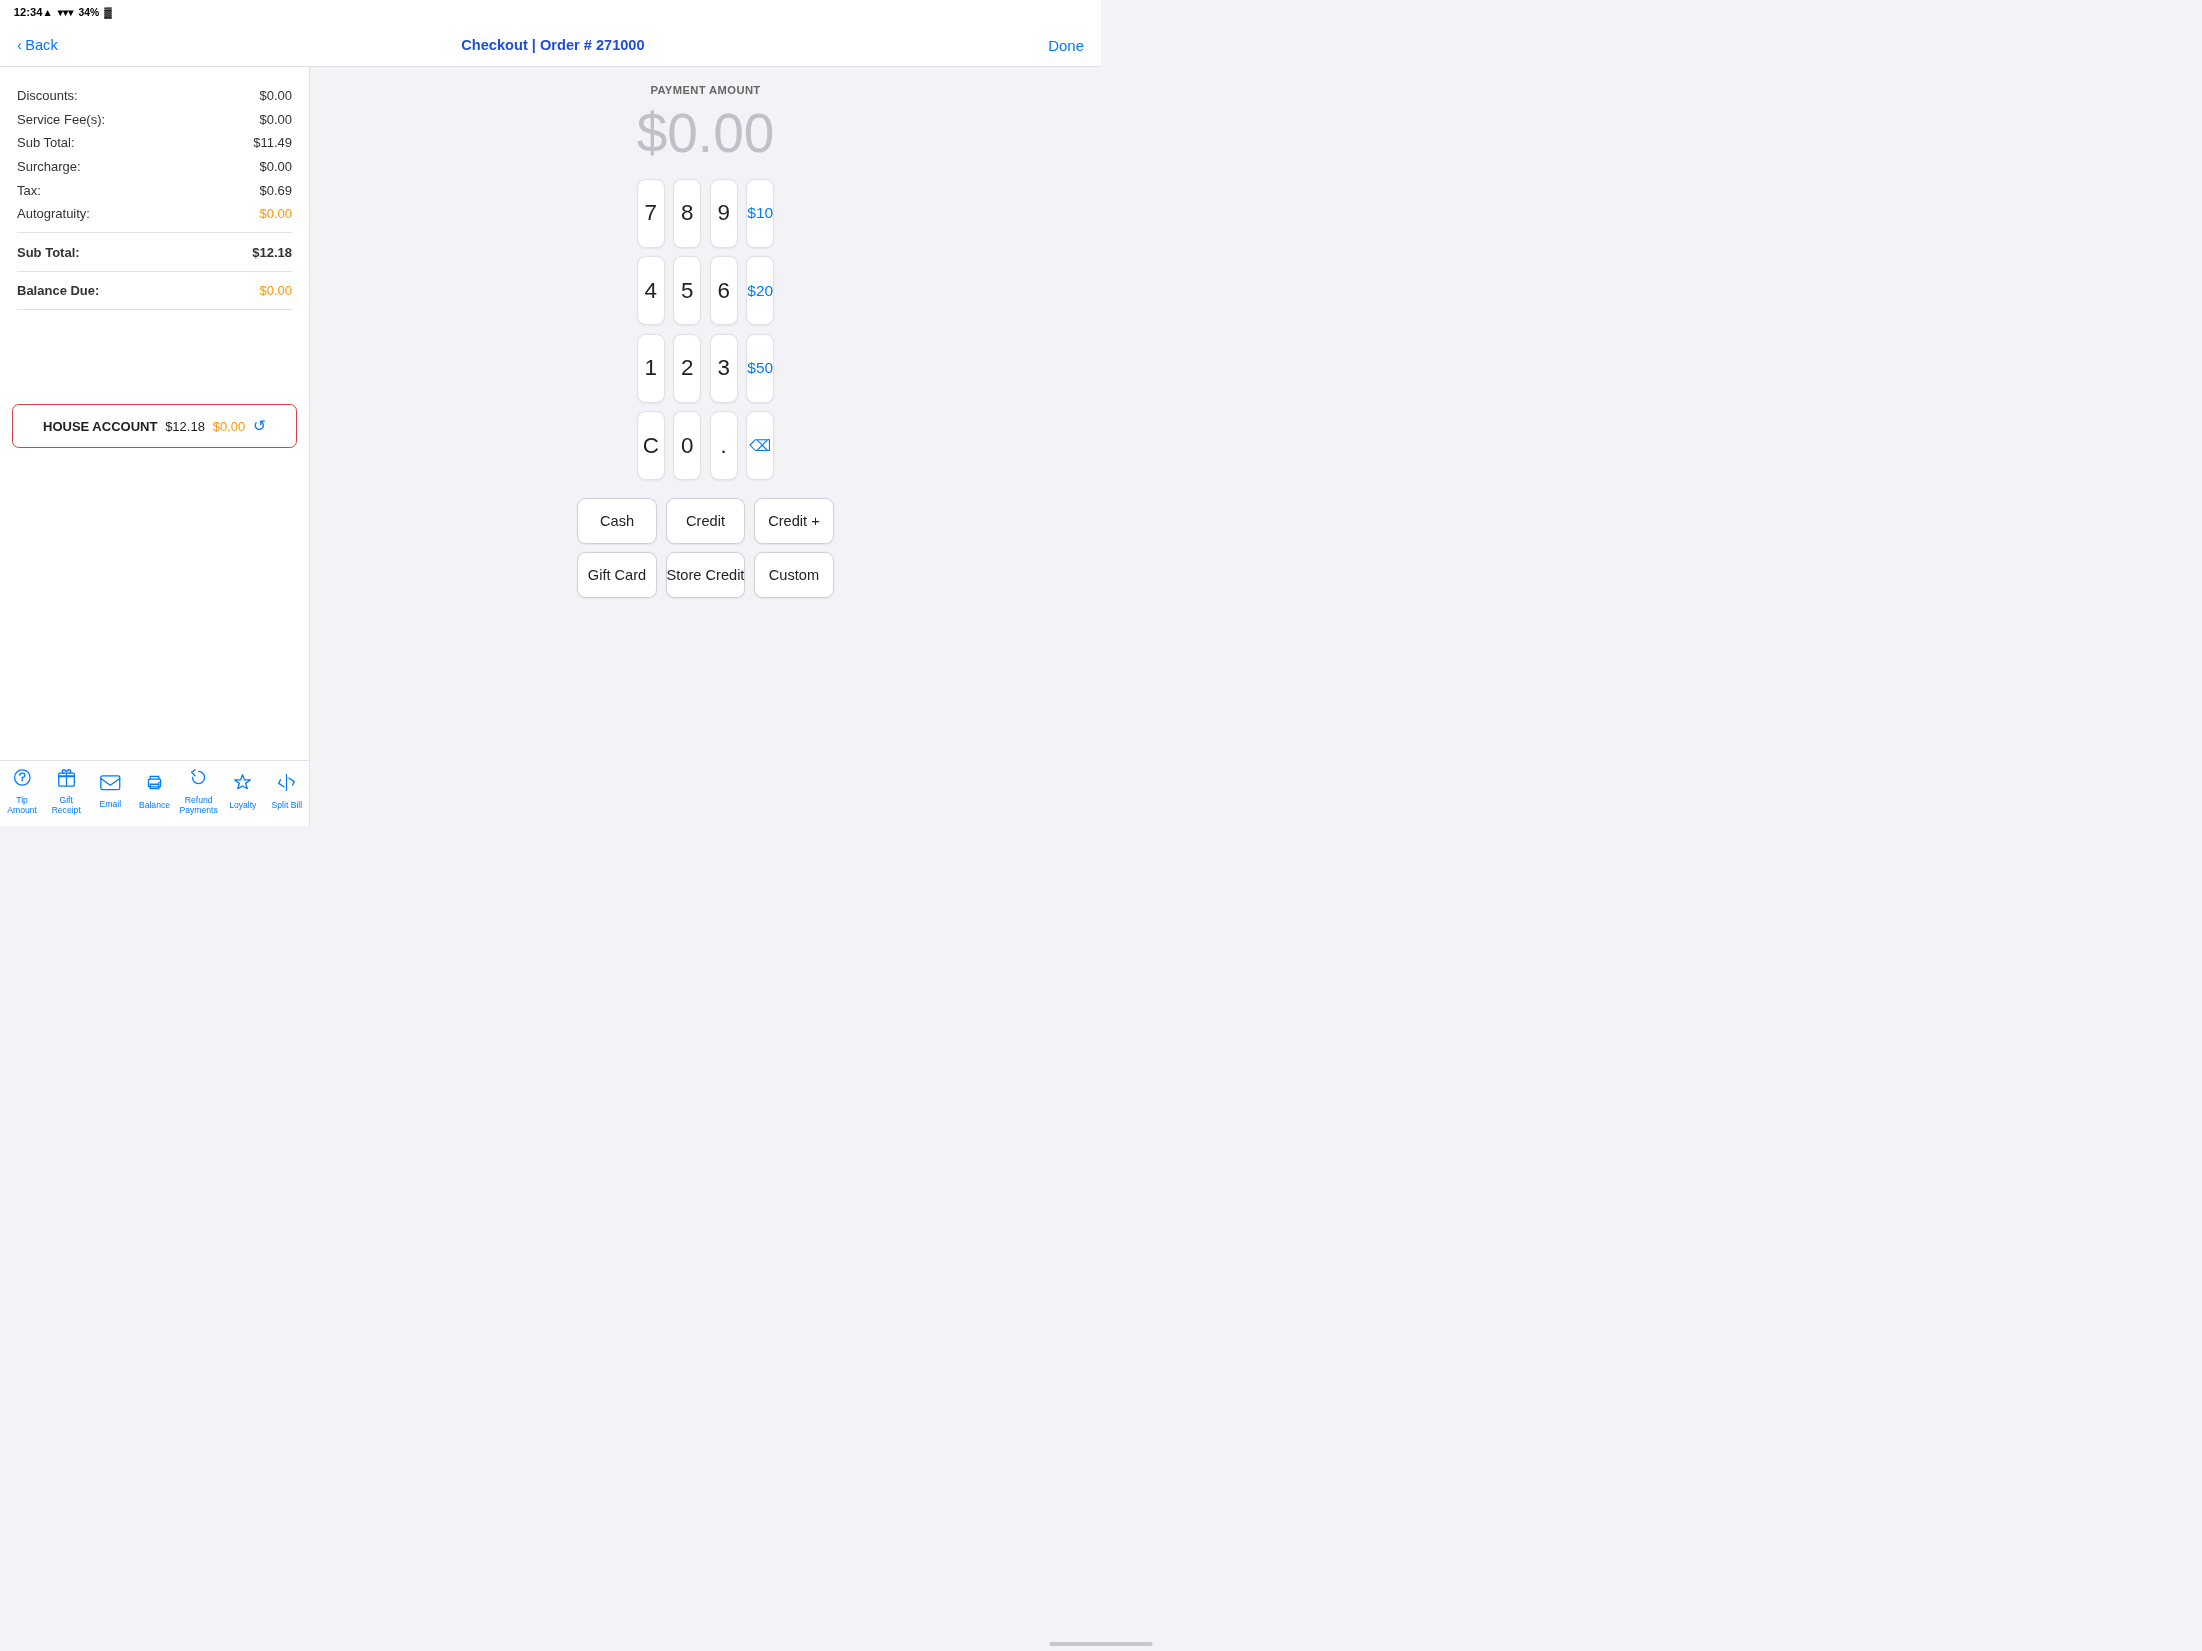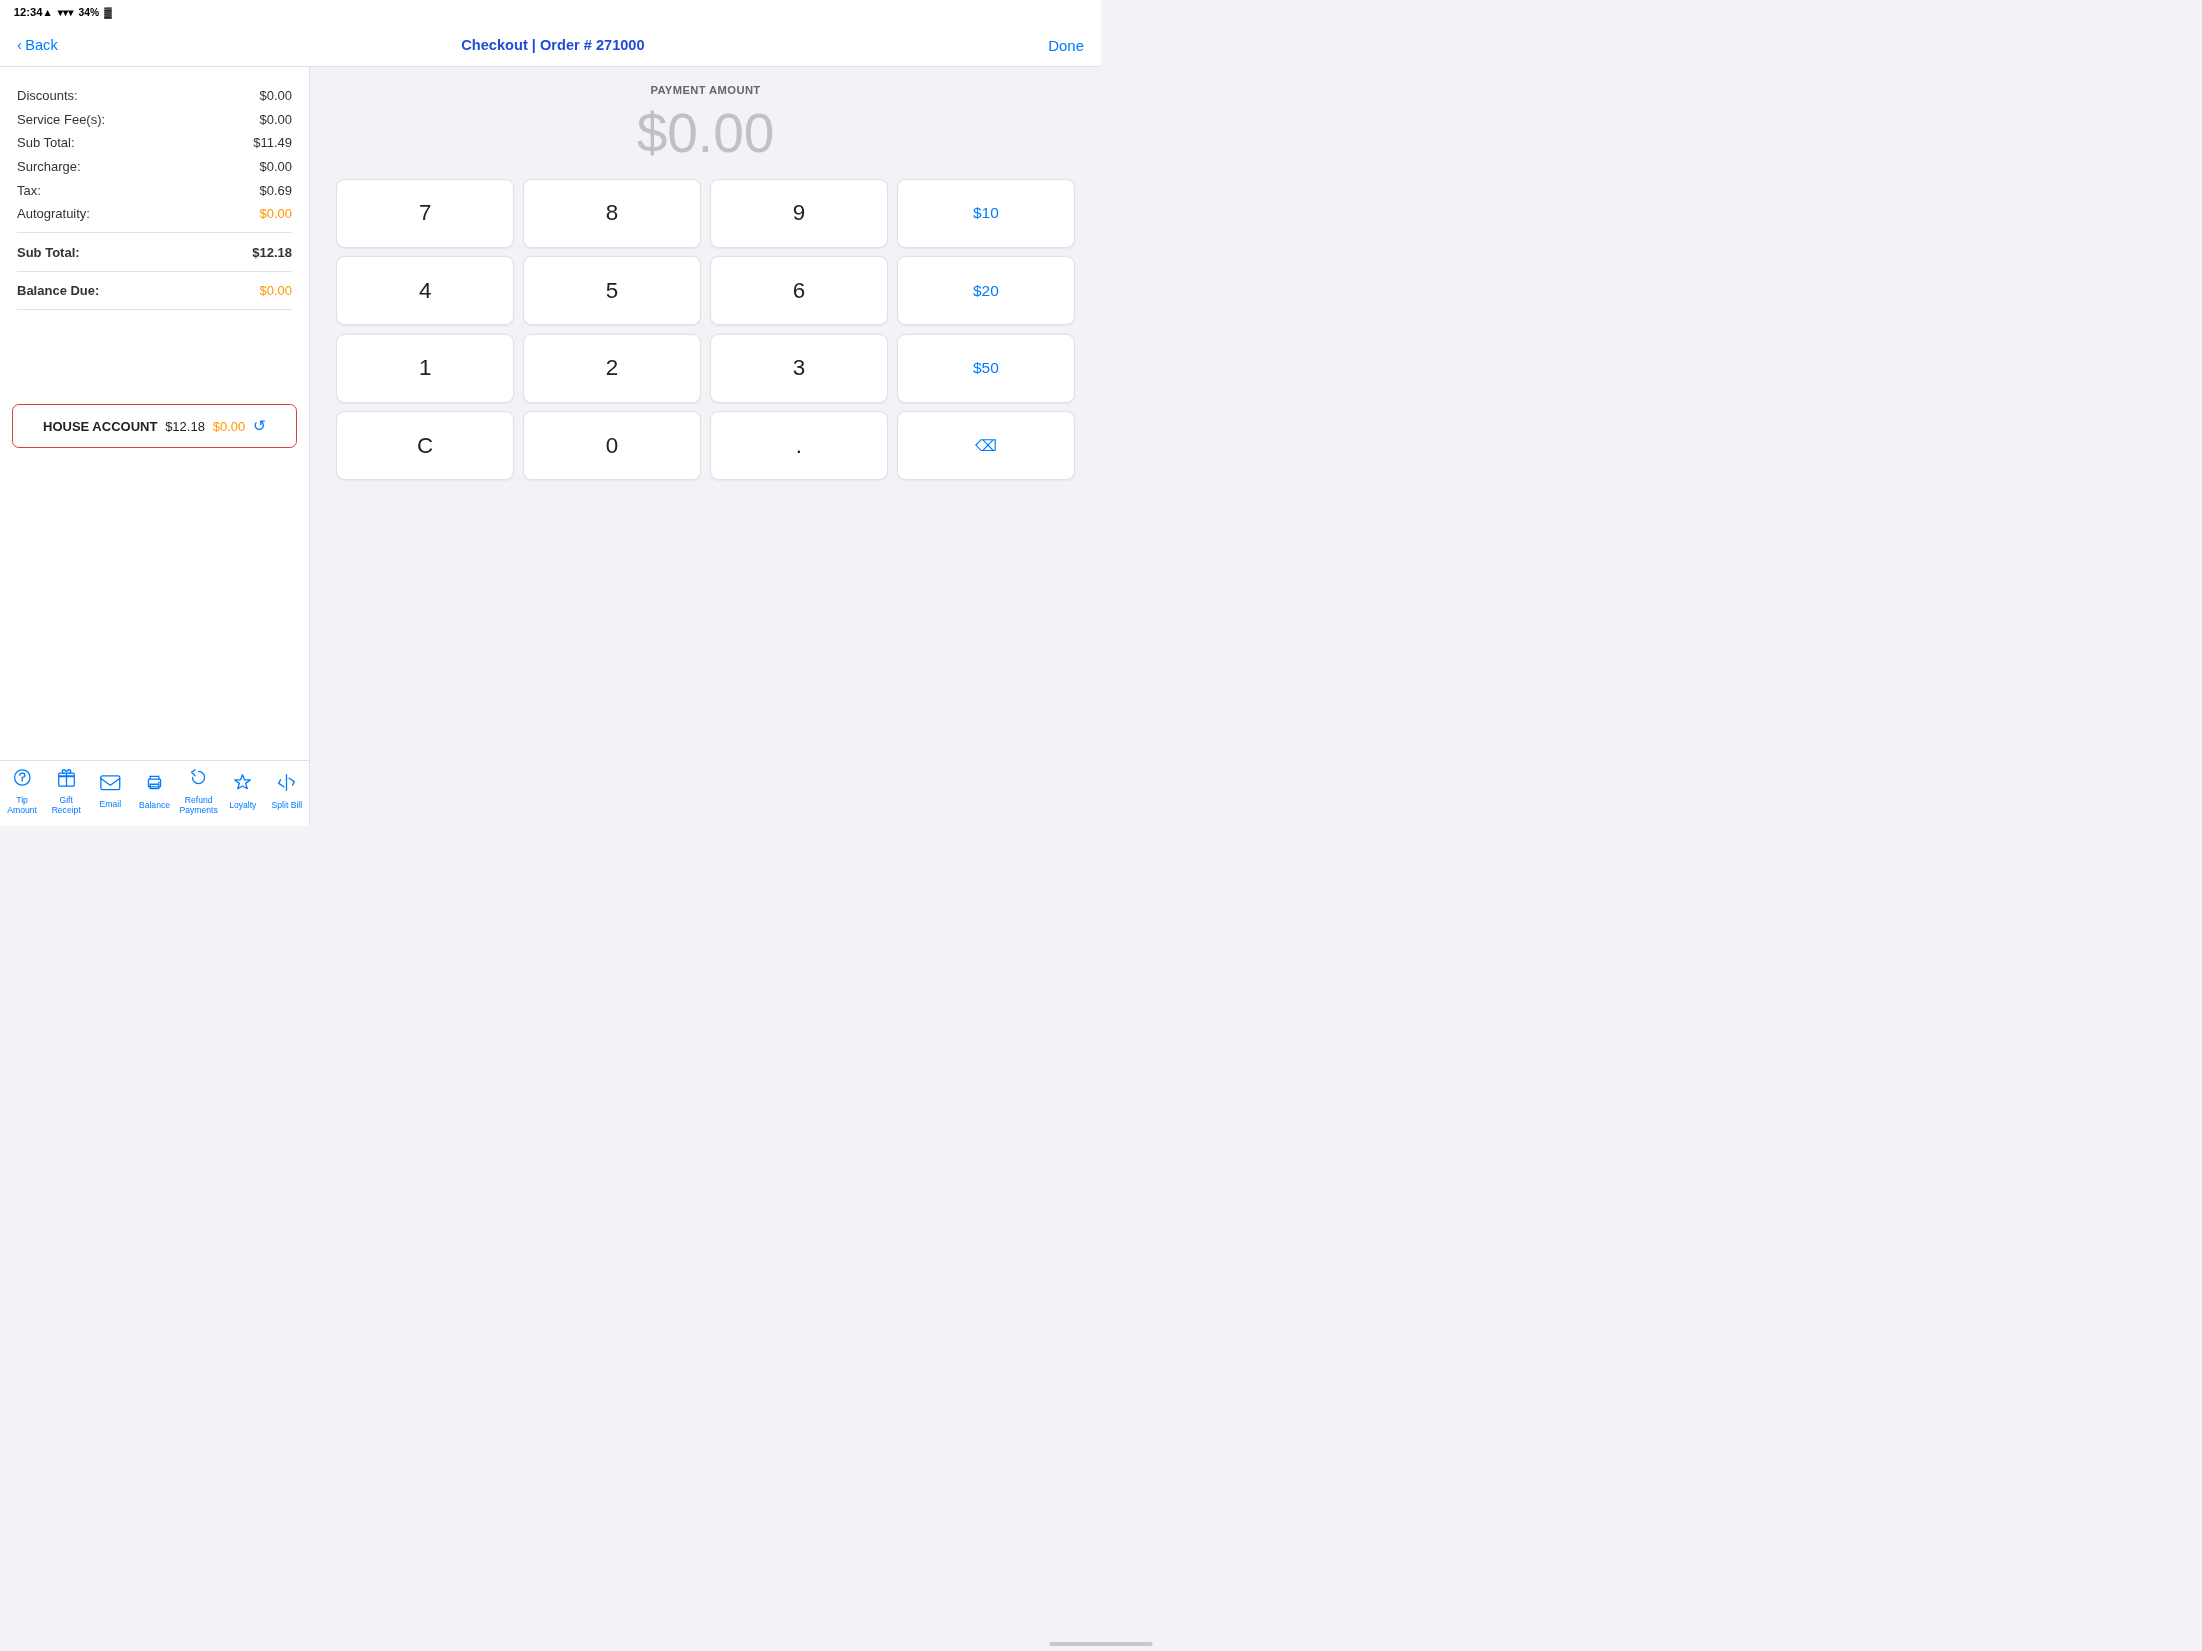--- a/index.html
+++ b/index.html
@@ -158,20 +158,21 @@
     }
 
     
     .right-panel {
       flex: 1;
       background: #f2f2f7;
       padding: 17px 26px;
       display: flex;
       flex-direction: column;
       gap: 13.8px;
+      align-items: center;
     }
 
     .payment-amount-label {
       text-align: center;
       font-size: 11.2px;
       font-weight: 600;
       color: #666;
       letter-spacing: 0.4px;
       text-transform: uppercase;
     }
@@ -413,17 +414,25 @@
         <div class="numpad-btn">1</div>
         <div class="numpad-btn">2</div>
         <div class="numpad-btn">3</div>
         <div class="numpad-btn blue-text">$50</div>
         <div class="numpad-btn">C</div>
         <div class="numpad-btn">0</div>
         <div class="numpad-btn">.</div>
         <div class="numpad-btn blue-text">⌫</div>
       </div>
 
+    <div class="payment-buttons" id="payment-buttons-container">
+        <div class="payment-btn">Cash</div>
+        <div class="payment-btn">Credit</div>
+        <div class="payment-btn">Credit +</div>
+        <div class="payment-btn">Gift Card</div>
+        <div class="payment-btn">Store Credit</div>
+        <div class="payment-btn">Custom</div>
+      </div>
   </div>
 </div>
 
 <div class="home-indicator"></div>
 
 
 </body></html>

